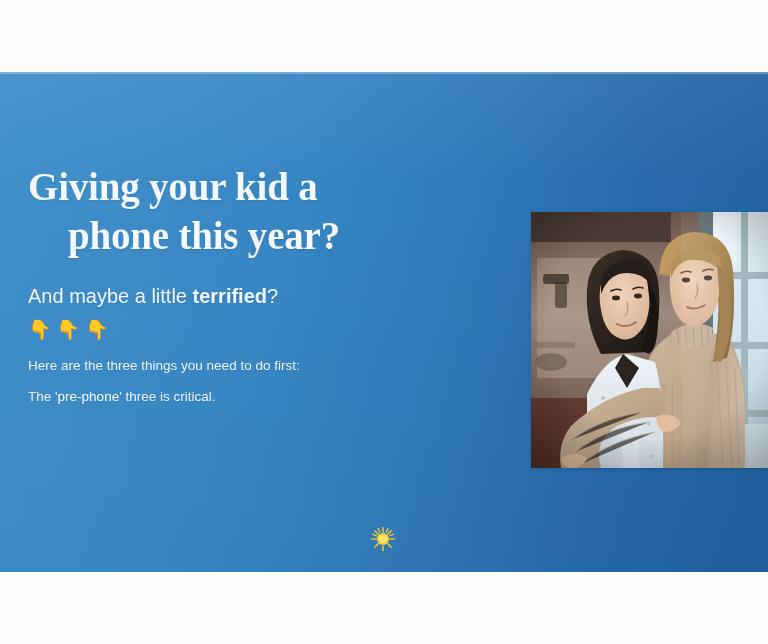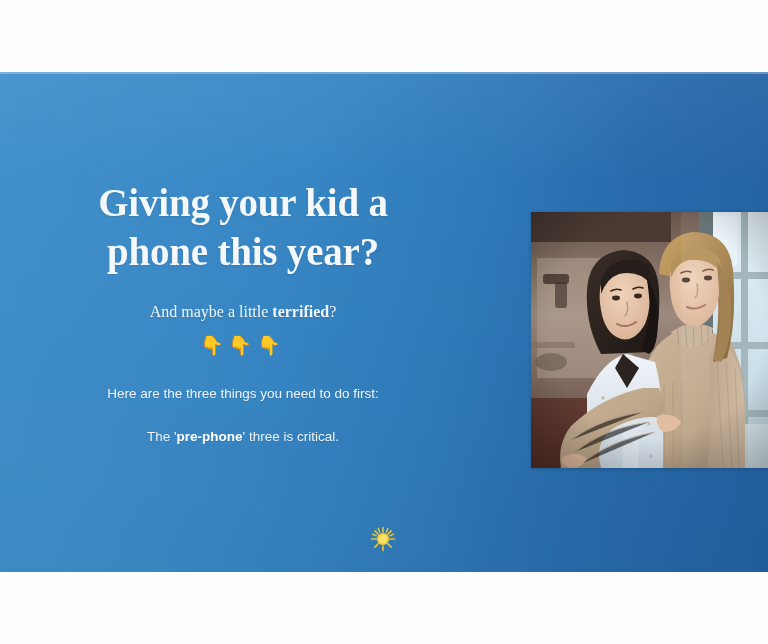--- a/index.html
+++ b/index.html
@@ -52,43 +52,42 @@
     position: absolute;
     left: 0; top: 0;
     width: 768px; height: 2px;
     background: rgba(255,255,255,0.28);
   }
 
   
   .copy {
     position: absolute;
     left: 28px;
-    top: 106px;
+    top: 90px;
     width: 430px;
     z-index: 3;
-    text-align: center;
   }
 
   .headline {
     margin: 0;
     font-family: "Liberation Serif", "DejaVu Serif", serif;
     font-weight: 700;
     font-size: 39px;
     line-height: 49px;
     color: #f4f8fb;
     letter-spacing: -0.2px;
     text-shadow: 0 1px 2px rgba(0,0,0,0.10);
   }
-  .headline .l2 { display: block; }
+  .headline .l2 { display: block; margin-left: 40px; }
 
   .subhead {
     margin: 22px 0 0 0;
-    font-family: Liberation Serif, serif;
+    font-family: Liberation Sans, sans-serif;
     font-weight: 400;
-    font-size: 16px;
+    font-size: 20px;
     line-height: 28px;
     color: #f1f6fa;
     text-shadow: 0 1px 2px rgba(0,0,0,0.10);
   }
   .subhead b {
     font-weight: 700;
   }
 
   .emoji-row {
     margin-top: 6px;
@@ -97,30 +96,30 @@
     letter-spacing: 5px;
     color: #f6cc45;
     user-select: none;
   }
   .emoji-row .hand {
     display: inline-block;
     font-family: "DejaVu Sans", sans-serif;
   }
 
   .body-line {
-    margin: 12px;
+    margin: 0;
     padding-top: 15px;
     font-family: "Liberation Sans", sans-serif;
     font-size: 13.5px;
     line-height: 16px;
     color: #eef5fa;
     font-weight: 400;
     text-shadow: 0 1px 1px rgba(0,0,0,0.09);
   }
-  .body-line b { font-weight: 700; color: #ffffff; }
+  .body-line b { font-weight: 400; color: #ffffff; }
   .body-line.italic { font-style: italic; }
 
   
   .sun-mark {
     position: absolute;
     left: 368px;
     top: 452px;
     width: 30px;
     height: 30px;
     z-index: 3;

